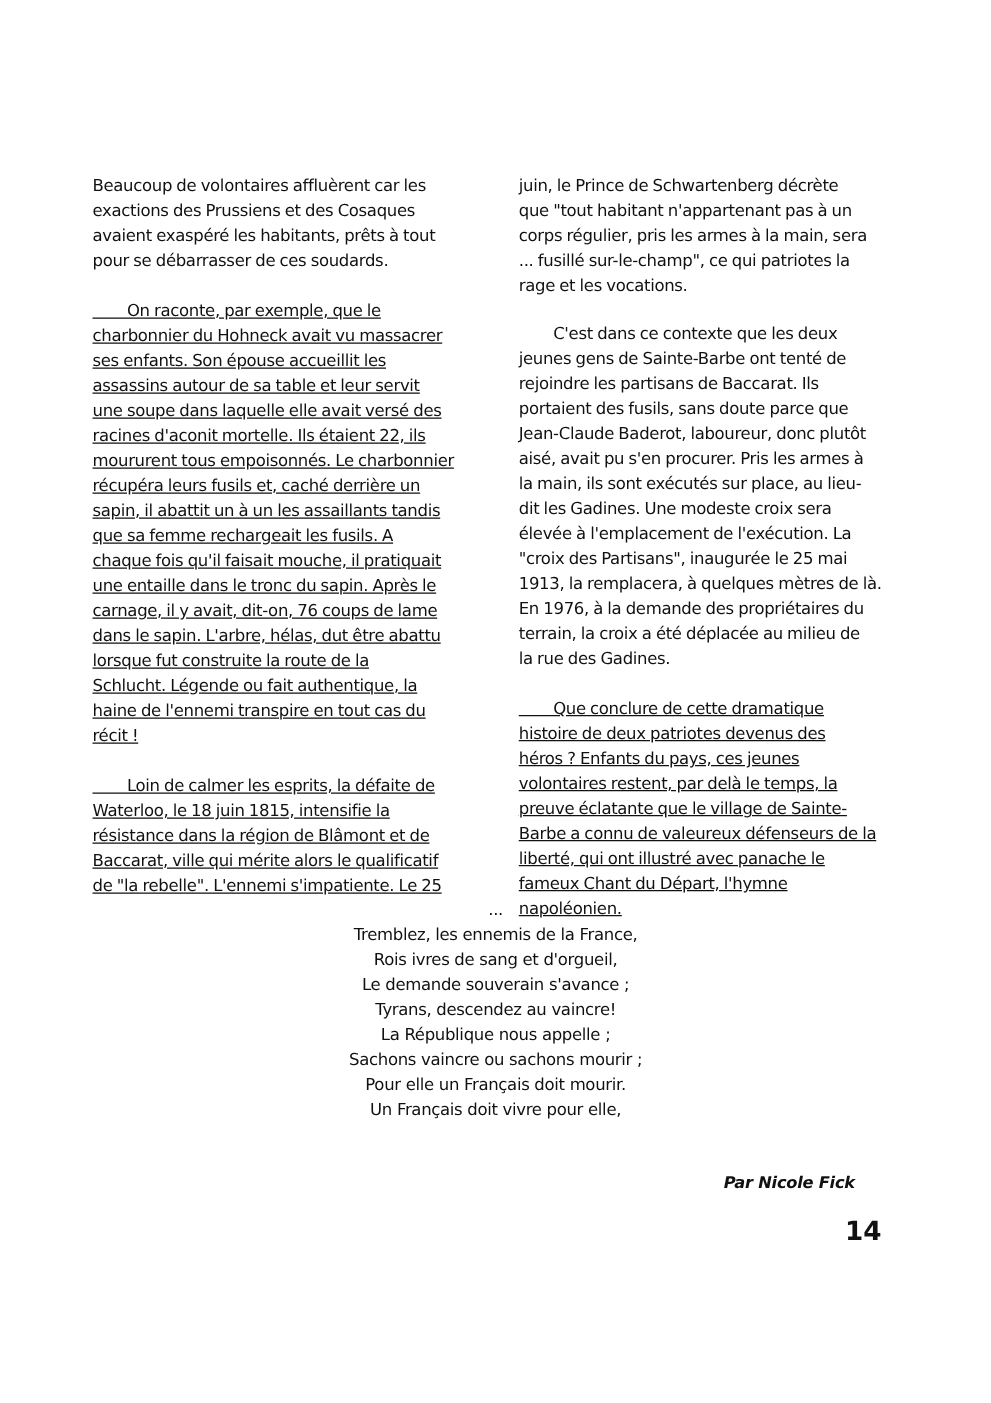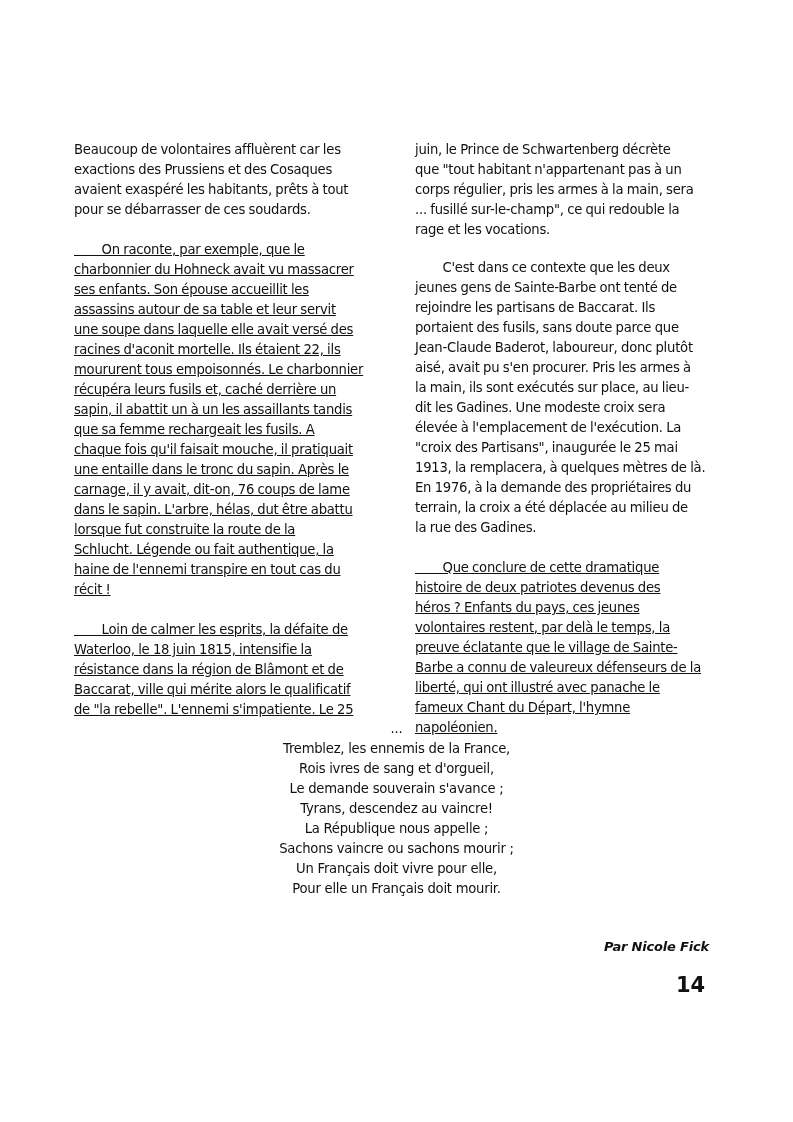--- a/index.html
+++ b/index.html
@@ -41,21 +41,21 @@
       font-size: 13.2px;
       line-height: 20px;
       letter-spacing: -0.25px;
     }
     .poem .line {
       display: block;
     }
     .author {
       position: absolute;
       top: 939px;
-      left: 604px;
+      left: 579px;
       font-size: 13px;
       font-style: italic;
       font-weight: bold;
       letter-spacing: -0.2px;
     }
     .page-number {
       position: absolute;
       top: 973px;
       left: 676px;
       font-size: 21px;
@@ -92,21 +92,21 @@
 Waterloo, le 18 juin 1815, intensifie la
 résistance dans la région de Blâmont et de
 Baccarat, ville qui mérite alors le qualificatif
 de "la rebelle". L'ennemi s'impatiente. Le 25</p>
 </div>
 
 <div class="col col-right">
   <p>juin, le Prince de Schwartenberg décrète
 que "tout habitant n'appartenant pas à un
 corps régulier, pris les armes à la main, sera
-... fusillé sur-le-champ", ce qui redouble la
+... fusillé sur-le-champ", ce qui patriotes la
 rage et les vocations.</p>
   <p class="nogap">&nbsp;&nbsp;&nbsp;&nbsp;&nbsp;&nbsp;&nbsp;&nbsp;C'est dans ce contexte que les deux
 jeunes gens de Sainte-Barbe ont tenté de
 rejoindre les partisans de Baccarat. Ils
 portaient des fusils, sans doute parce que
 Jean-Claude Baderot, laboureur, donc plutôt
 aisé, avait pu s'en procurer. Pris les armes à
 la main, ils sont exécutés sur place, au lieu-
 dit les Gadines. Une modeste croix sera
 élevée à l'emplacement de l'exécution. La
@@ -127,19 +127,19 @@
 </div>
 
 <div class="poem">
   <span class="line">...</span>
   <span class="line">Tremblez, les ennemis de la France,</span>
   <span class="line">Rois ivres de sang et d'orgueil,</span>
   <span class="line">Le demande souverain s'avance ;</span>
   <span class="line">Tyrans, descendez au vaincre!</span>
   <span class="line">La République nous appelle ;</span>
   <span class="line">Sachons vaincre ou sachons mourir ;</span>
+  <span class="line">Pour elle un Français doit mourir.</span>
   <span class="line">Un Français doit vivre pour elle,</span>
-  <span class="line">Pour elle un Français doit mourir.</span>
 </div>
 
 <div class="author">Par Nicole Fick</div>
 
 <div class="page-number">14</div>
 
 </body></html>

